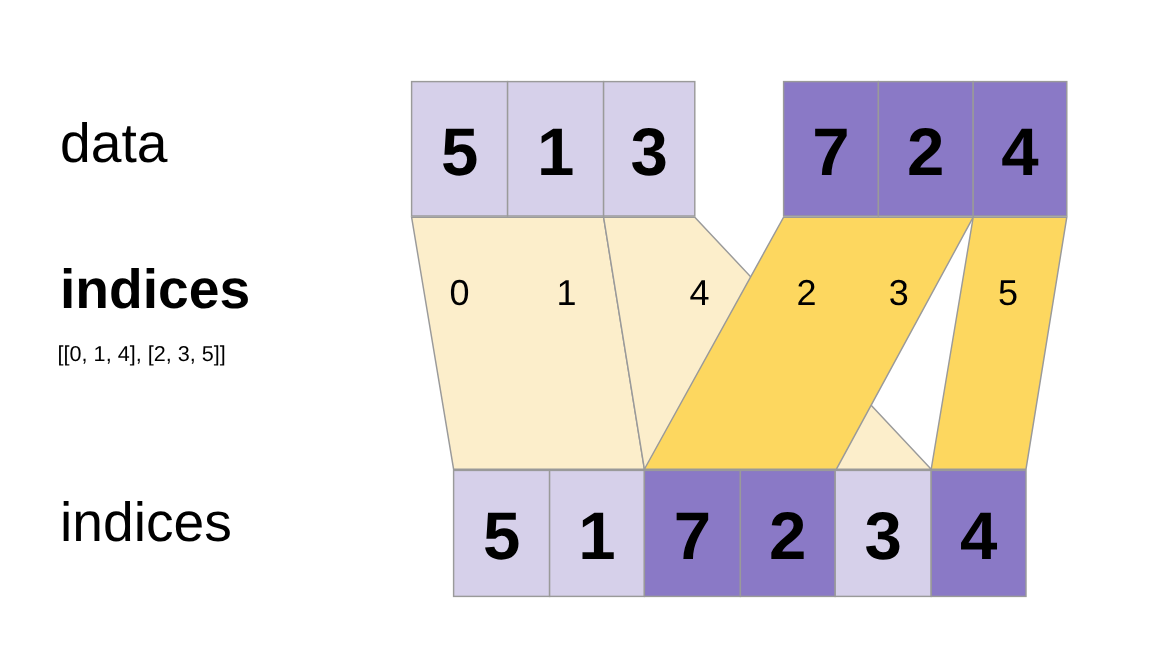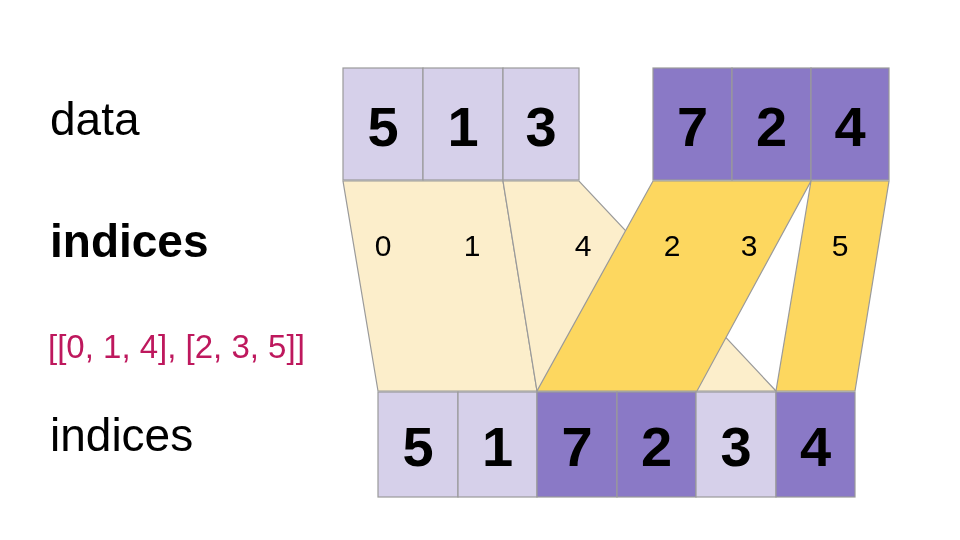--- a/index.html
+++ b/index.html
@@ -15,22 +15,22 @@
     position:absolute;
     font-family:"Liberation Sans",sans-serif;
     font-size:46px;color:#000;
     white-space:nowrap;line-height:1;
   }
   #label-data{left:50px;top:96px;text-align:center;}
   #label-indices{left:50px;top:218px;font-weight:bold;}
   #label-result{left:50px;top:412px;}
   #label-indices-value{
     position:absolute;left:48px;top:286px;
-    font-size:33px;color:#be185d;white-space:nowrap;
-    font-family:"Liberation Sans",sans-serif;line-height:1;margin-top:44px;
+    font-size:18px;color:#000000;white-space:nowrap;
+    font-family:"Liberation Sans",sans-serif;line-height:1;
   }
 
   .cell-text{
     font-family:"Liberation Sans",sans-serif;
     font-weight:bold;font-size:56px;fill:#000;
     text-anchor:middle;dominant-baseline:central;
   }
   .idx-text{
     font-family:"Liberation Sans",sans-serif;
     font-weight:normal;font-size:30px;fill:#000;

